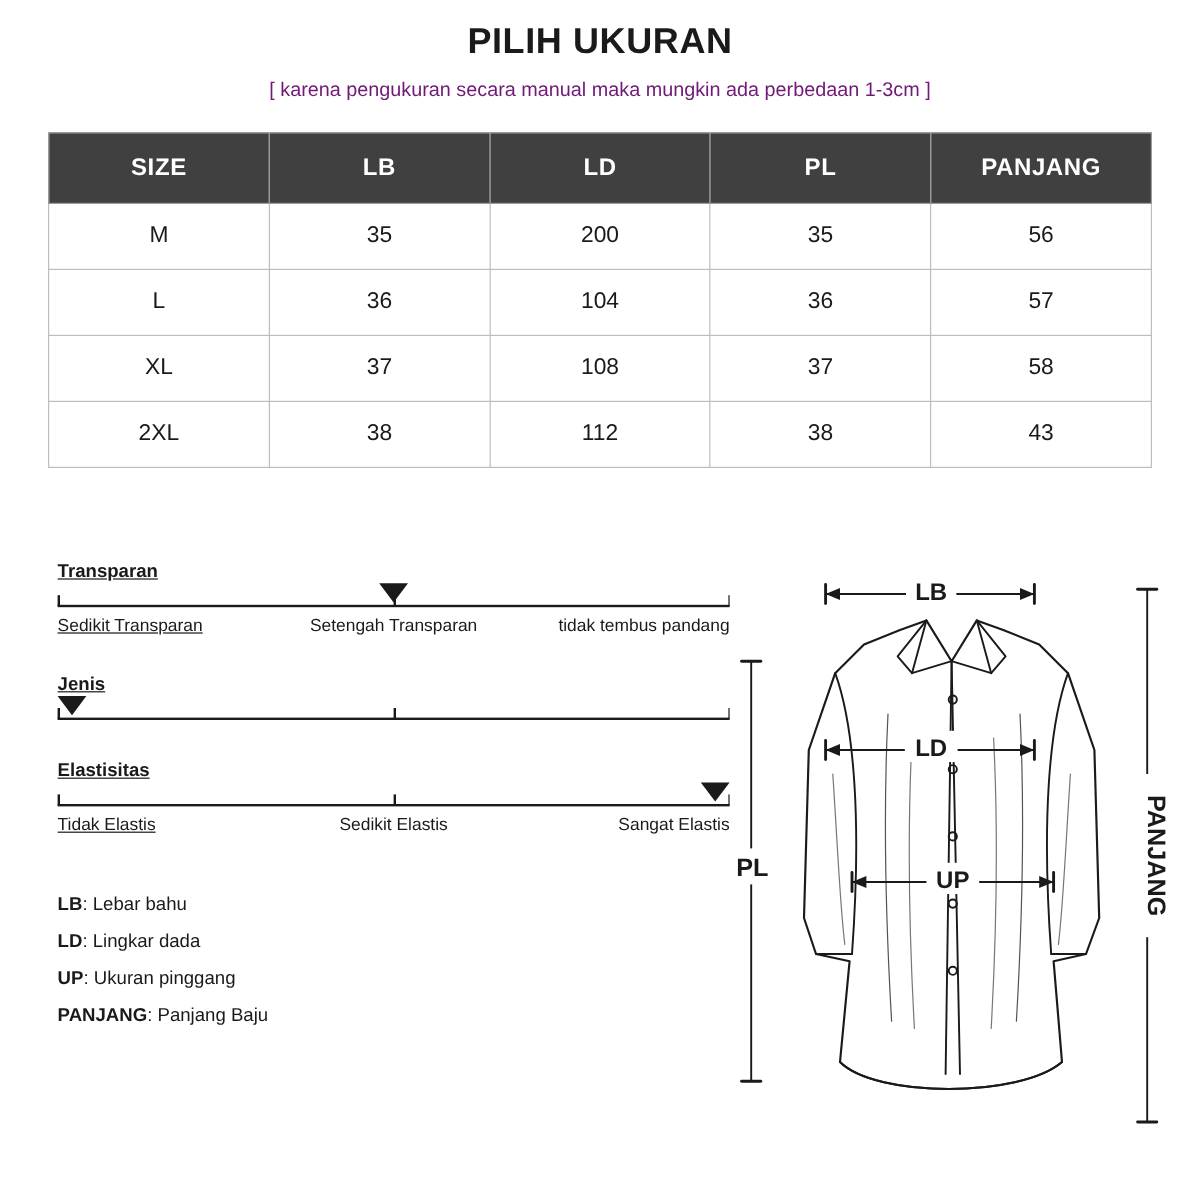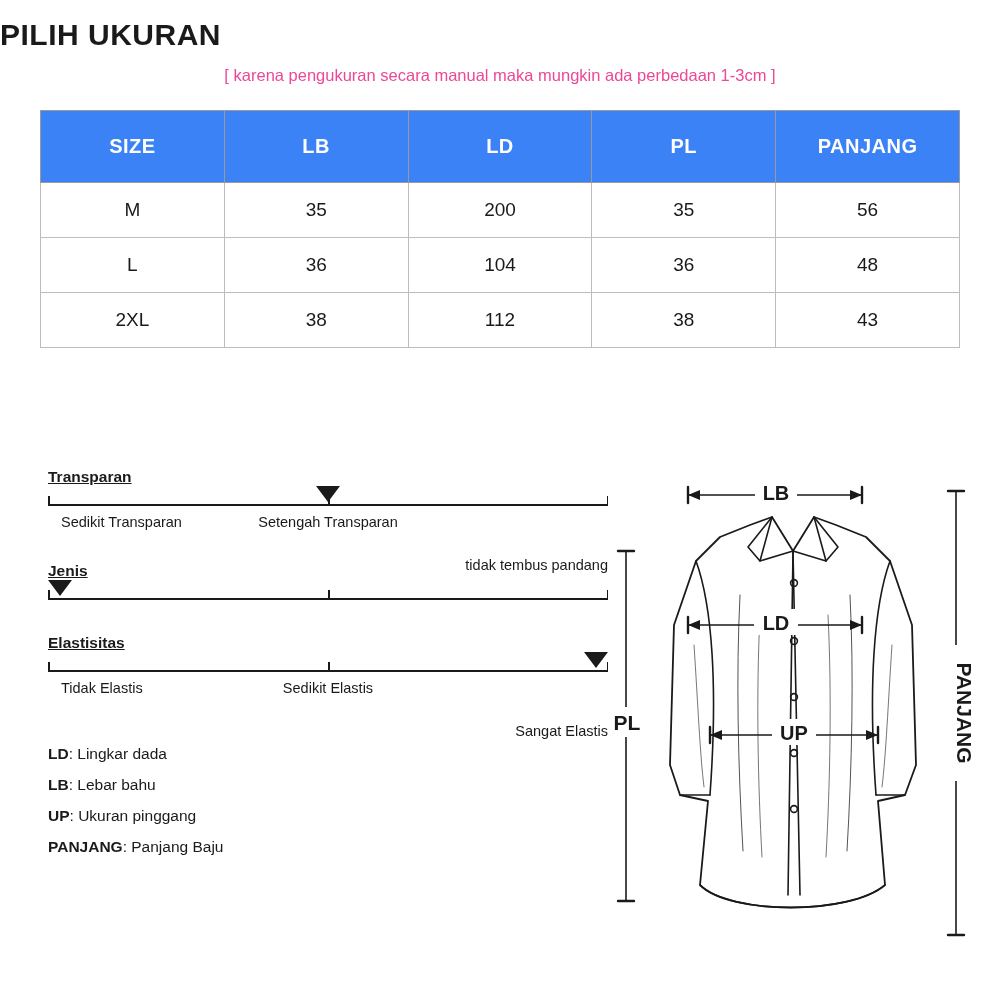--- a/index.html
+++ b/index.html
@@ -11,31 +11,31 @@
     color: #1a1a1a;
   }
   .page {
     position: relative;
     width: 1000px; height: 1000px;
     overflow: hidden;
   }
 
   
   .title {
-    text-align: left;
+    text-align: center;
     font-size: 30px;
     font-weight: bold;
     letter-spacing: 0.5px;
     margin: 10px 0 0 0;
     padding-top: 8px;
   }
   .subtitle {
     text-align: center;
     font-size: 16.5px;
-    color: #ec4899;
+    color: #701a75;
     margin: 14px 0 0 0;
   }
 
   
   .table-wrap {
     position: absolute;
     left: 40px; top: 110px;
     width: 920px;
   }
   table.size-table {
@@ -45,26 +45,26 @@
   }
   table.size-table th,
   table.size-table td {
     border: 1px solid #bdbdbd;
     text-align: center;
     font-size: 19px;
     height: 55px;
     font-weight: normal;
   }
   table.size-table thead th {
-    background: #3b82f6;
+    background: #404040;
     color: #ffffff;
     font-weight: bold;
     font-size: 20px;
     letter-spacing: 0.5px;
-    height: 72px;
+    height: 59px;
     border-color: #9a9a9a;
   }
   table.size-table td:first-child { width: 185px; }
 
   
   .scales {
     position: absolute;
     left: 48px; top: 468px;
     width: 560px;
   }
@@ -103,23 +103,23 @@
     border-right: 12px solid transparent;
     border-top: 16px solid #1a1a1a;
     margin-left: -12px;
   }
   .scale-opts {
     position: relative;
     height: 20px;
     font-size: 14.5px;
   }
   .scale-opts span { position: absolute; top: 0; white-space: nowrap; }
-  .scale-opts .o0 { left: 13px; }
+  .scale-opts .o0 { left: 0; text-decoration: underline; }
   .scale-opts .o1 { left: 50%; transform: translateX(-50%); text-align: center; }
-  .scale-opts .o2 { right: 0; margin-top: 43px; }
+  .scale-opts .o2 { right: 0; }
 
   
   .legend {
     position: absolute;
     left: 48px; top: 738px;
     font-size: 15.5px;
     line-height: 31px;
   }
   .legend .k { font-weight: bold; }
 
@@ -156,21 +156,28 @@
           <td>35</td>
           <td>200</td>
           <td>35</td>
           <td>56</td>
         </tr>
         <tr>
           <td>L</td>
           <td>36</td>
           <td>104</td>
           <td>36</td>
-          <td>48</td>
+          <td>57</td>
+        </tr>
+        <tr>
+          <td>XL</td>
+          <td>37</td>
+          <td>108</td>
+          <td>37</td>
+          <td>58</td>
         </tr>
         <tr>
           <td>2XL</td>
           <td>38</td>
           <td>112</td>
           <td>38</td>
           <td>43</td>
         </tr>
       </tbody>
     </table>
@@ -218,24 +225,24 @@
         <span class="o0">Tidak Elastis</span>
         <span class="o1">Sedikit Elastis</span>
         <span class="o2">Sangat  Elastis</span>
       </div>
     </div>
 
   </div>
 
   <div class="legend">
     <div>
+      <span class="k">LB</span><span>: </span><span>Lebar bahu</span>
+    </div>
+    <div>
       <span class="k">LD</span><span>: </span><span>Lingkar dada</span>
-    </div>
-    <div>
-      <span class="k">LB</span><span>: </span><span>Lebar bahu</span>
     </div>
     <div>
       <span class="k">UP</span><span>: </span><span>Ukuran pinggang</span>
     </div>
     <div>
       <span class="k">PANJANG</span><span>: </span><span>Panjang Baju</span>
     </div>
   </div>
 
   <div class="illus">

